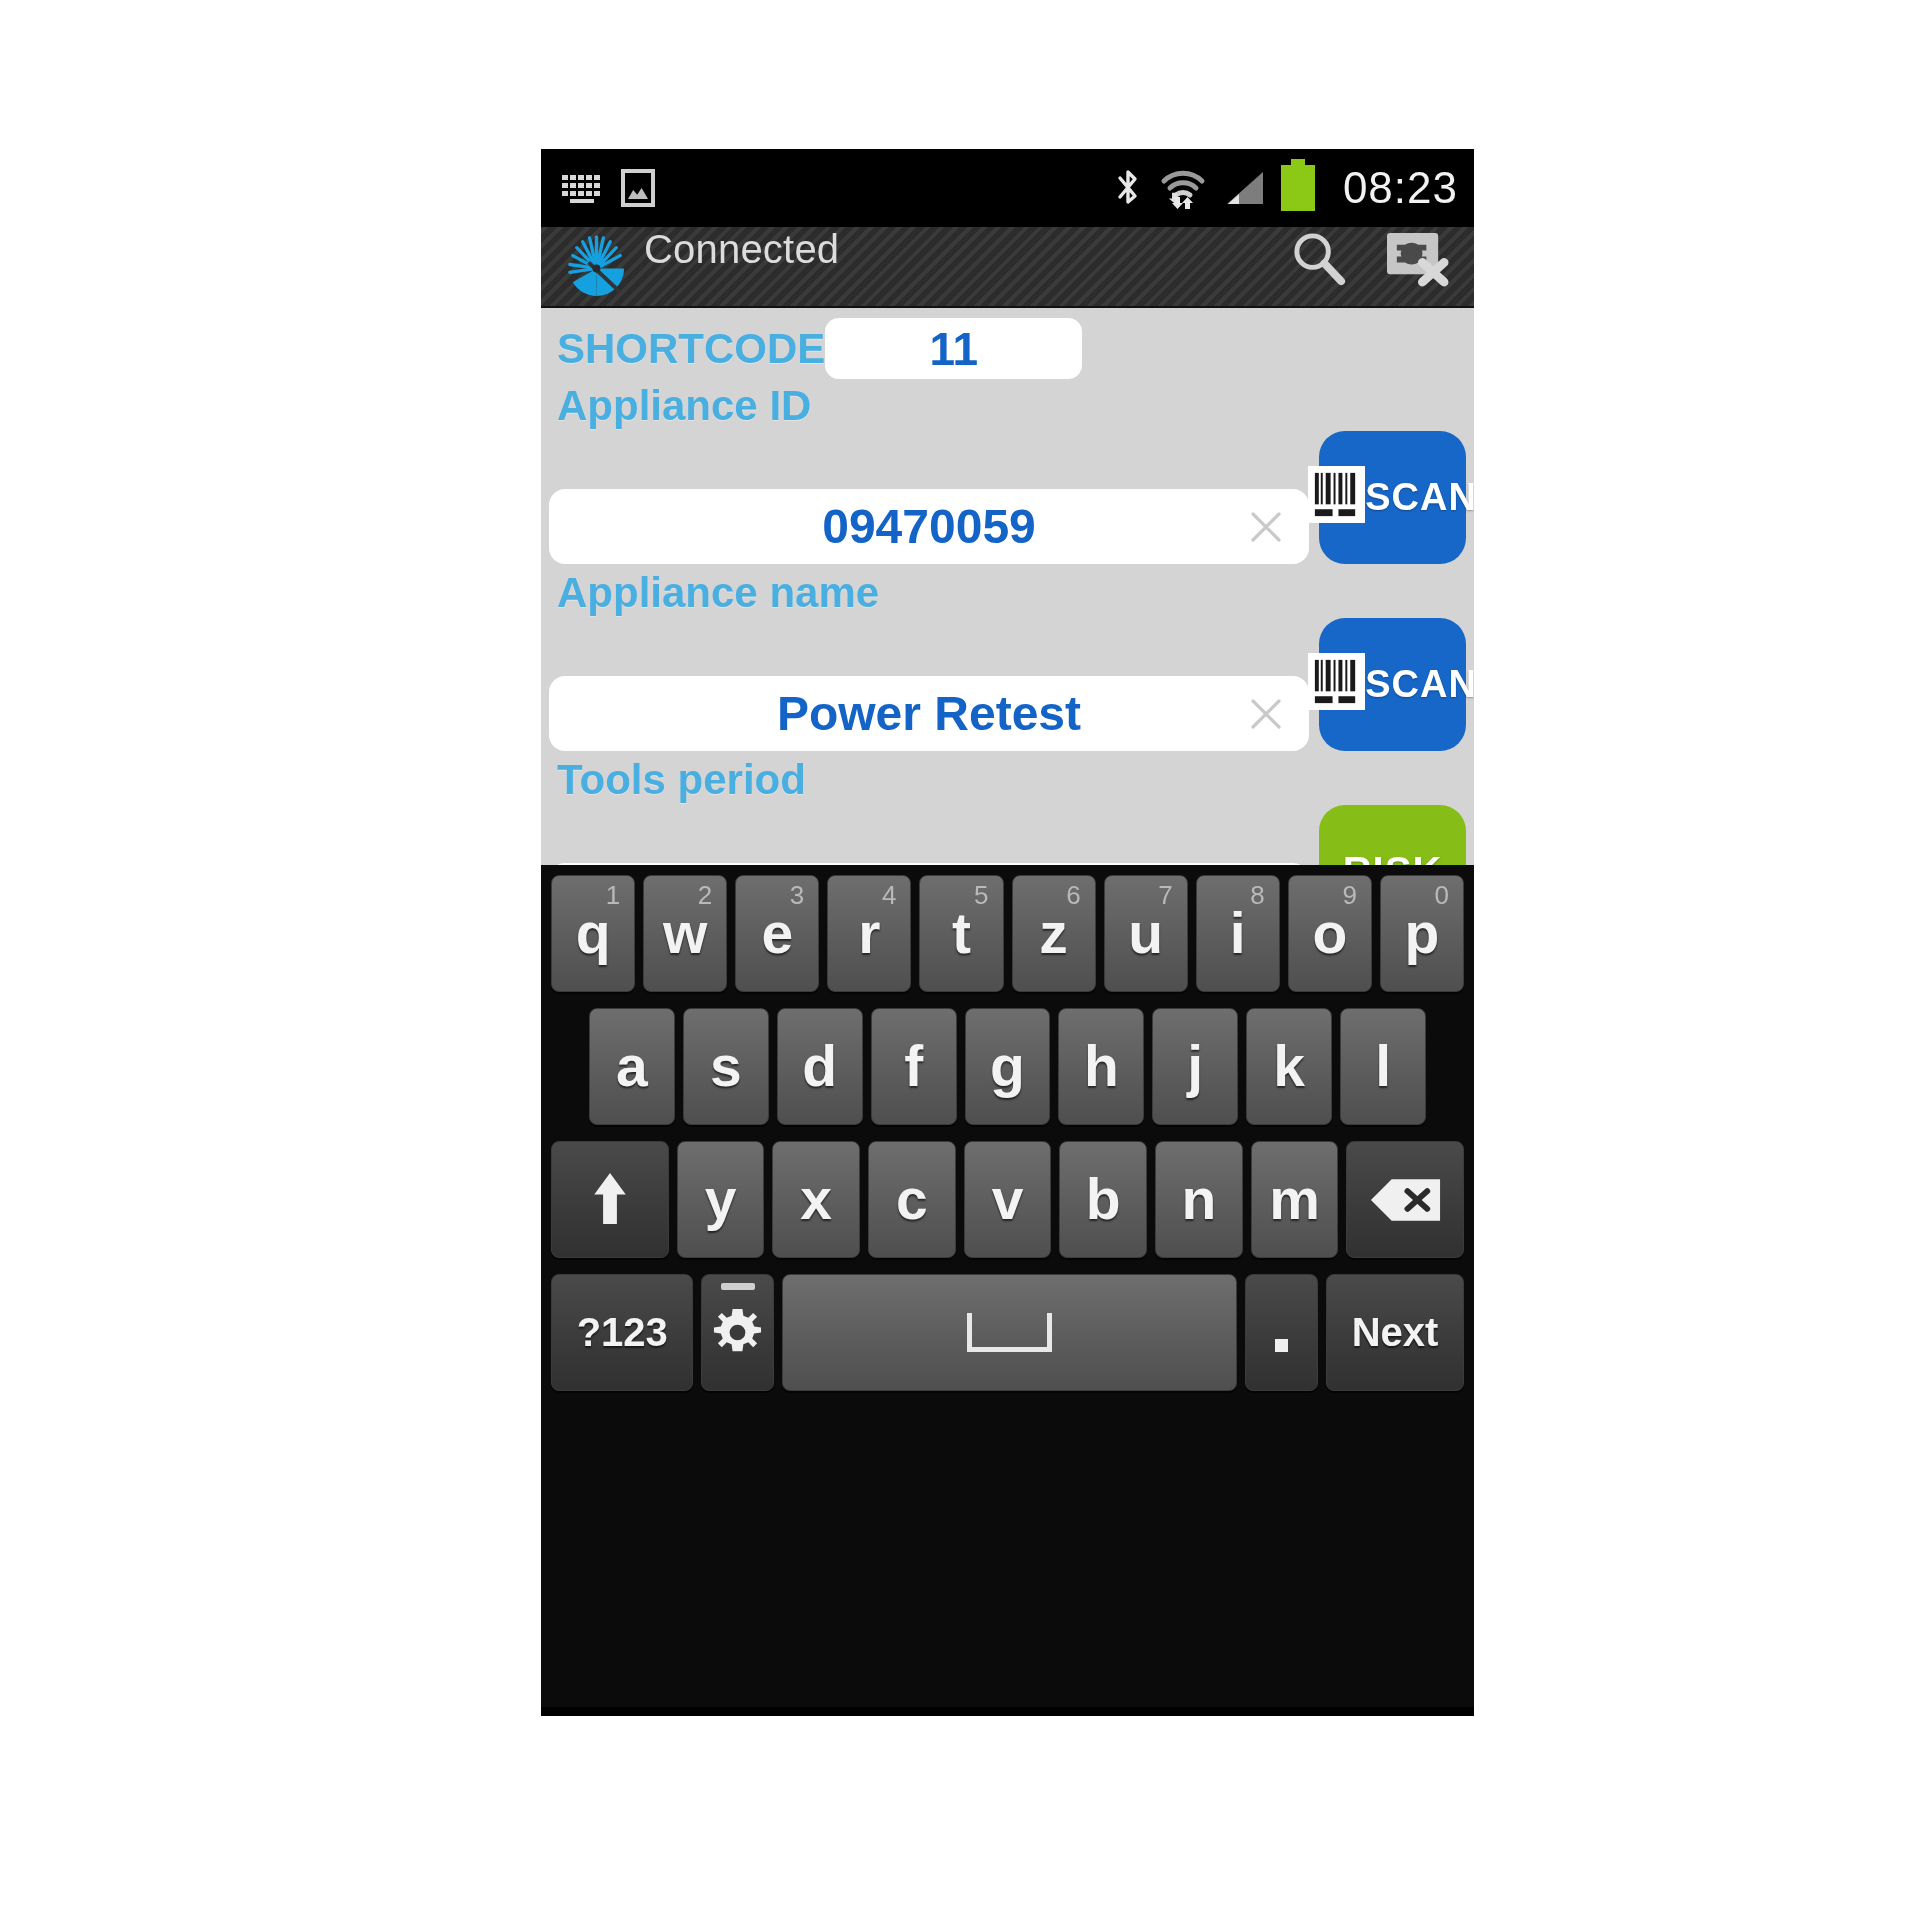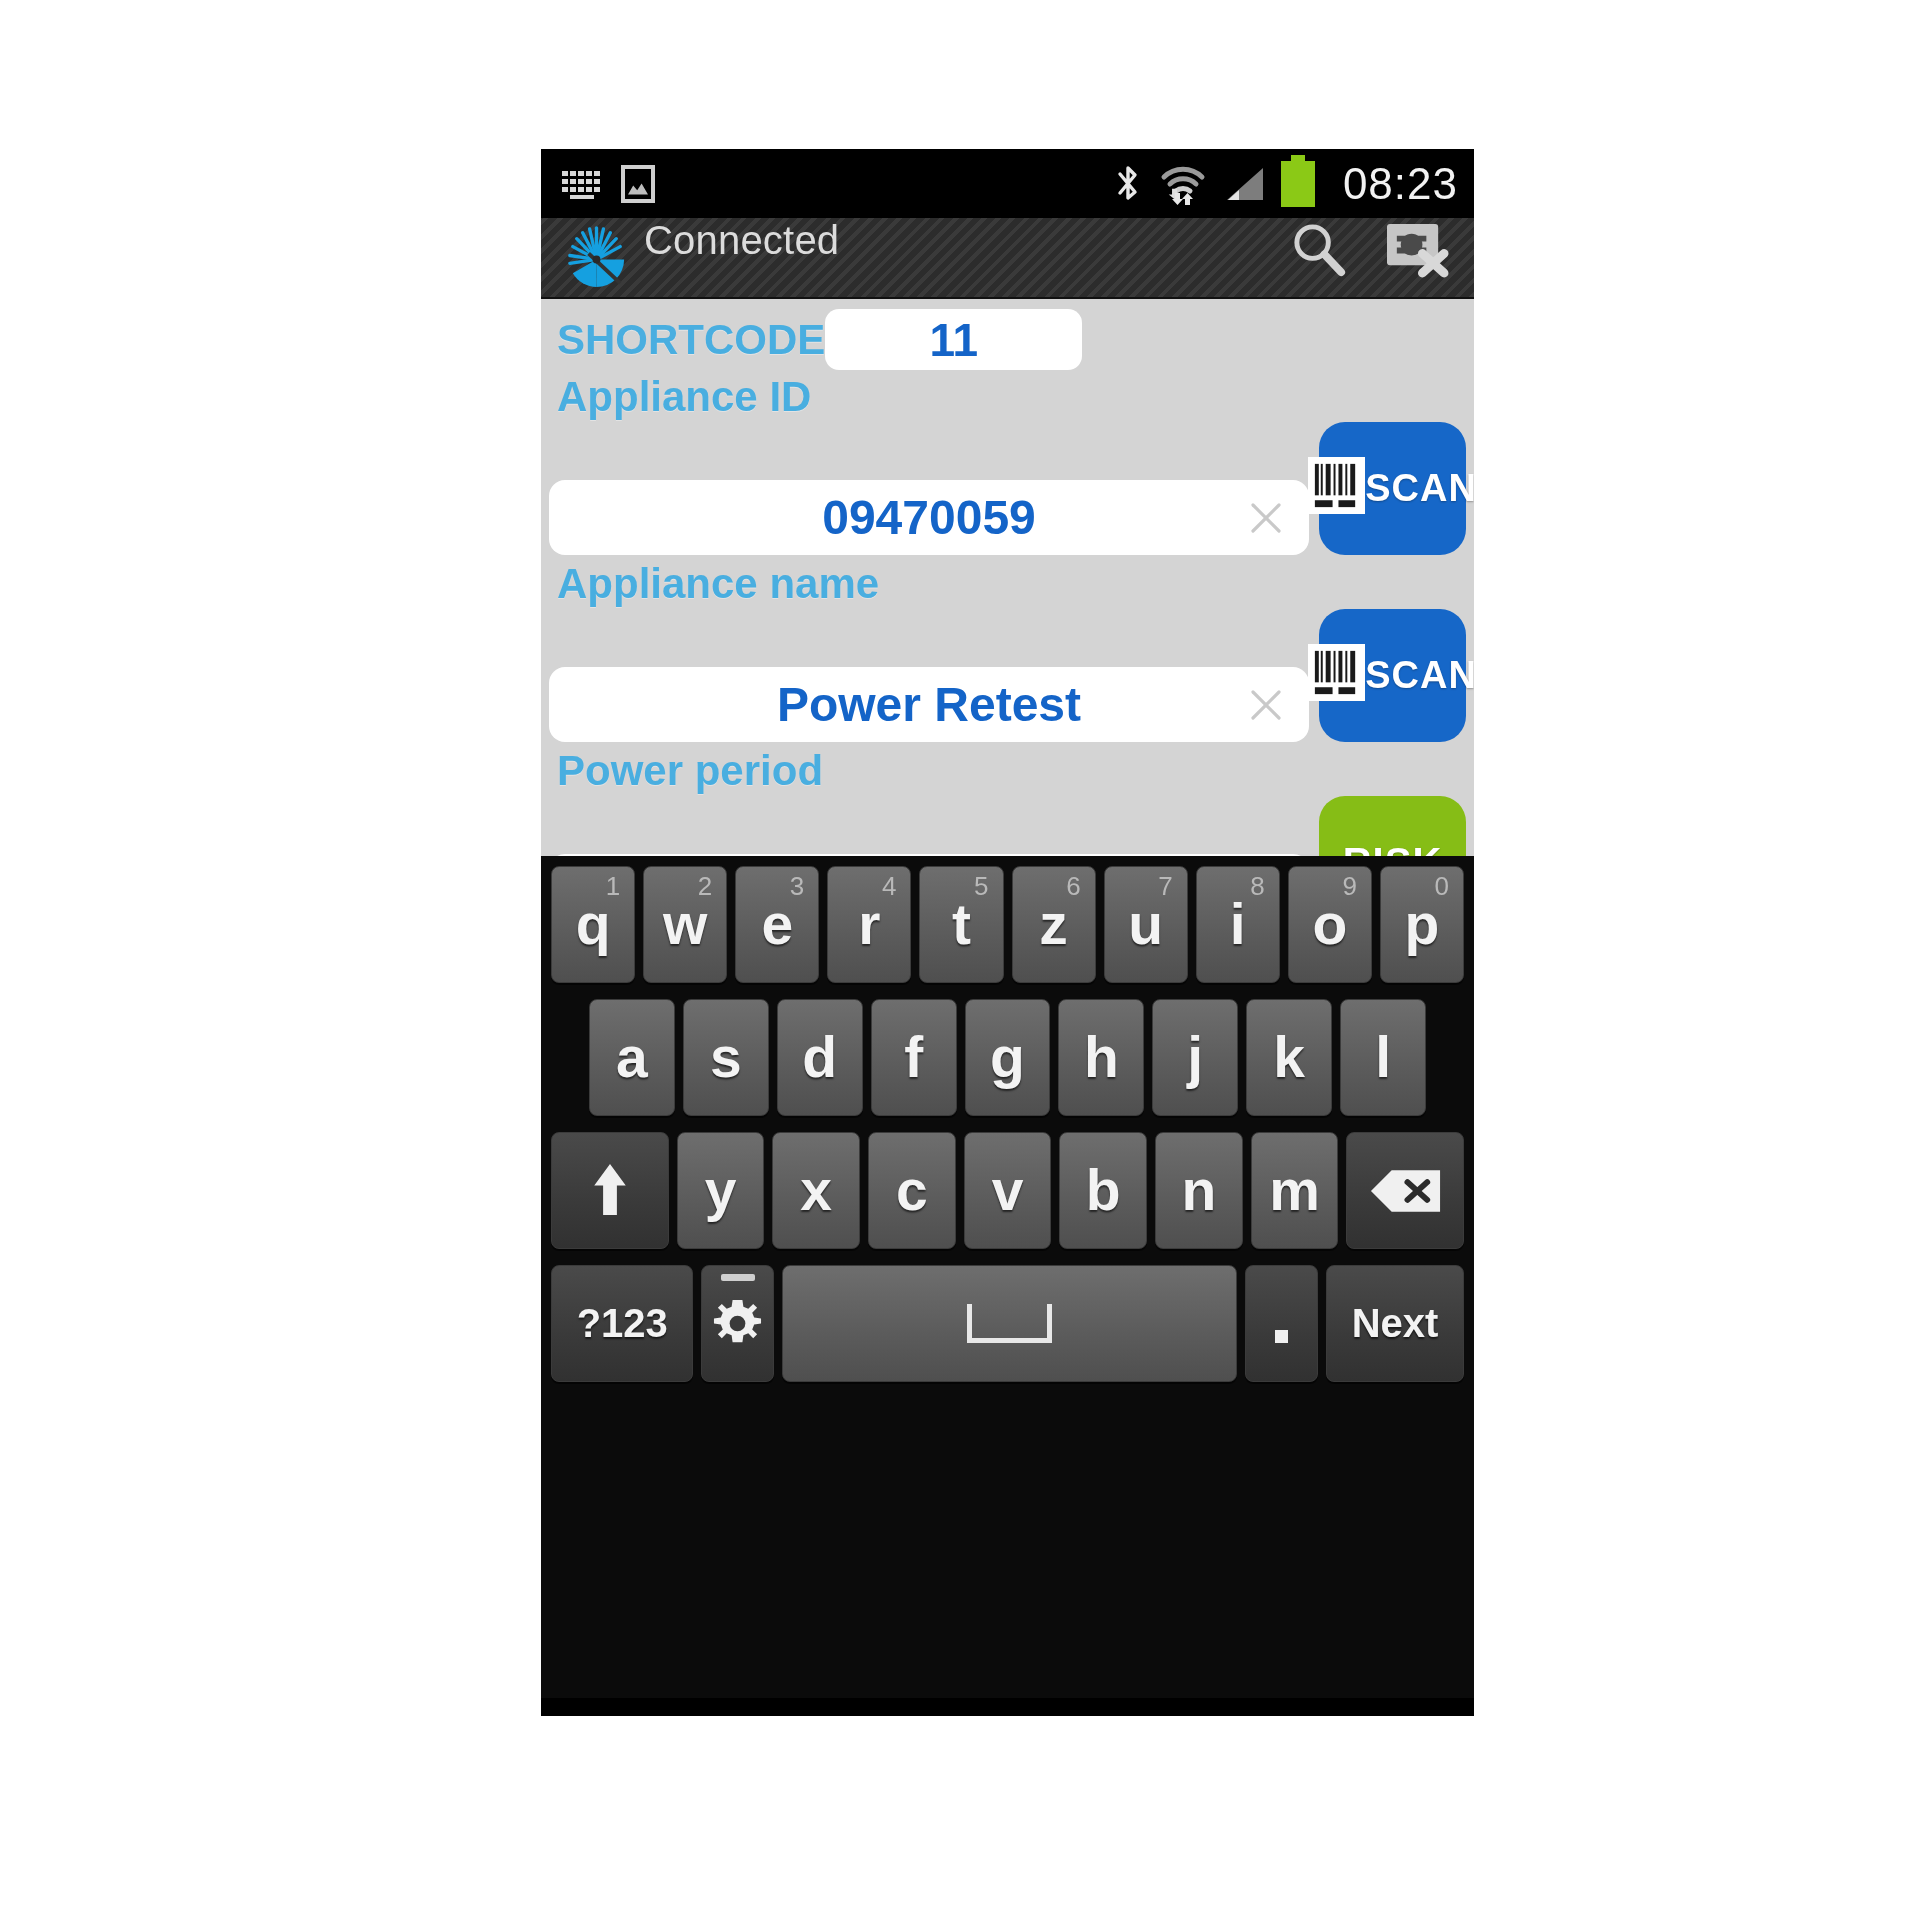--- a/index.html
+++ b/index.html
@@ -26,21 +26,21 @@
     top: 149px;
     width: 933px;
     height: 1567px;
     background: #000;
     overflow: hidden;
   }
 
   
   .statusbar {
     position: relative;
-    height: 69px;
+    height: 78px;
     background: #000000;
     display: flex;
     align-items: center;
     padding: 0 16px 0 20px;
     box-sizing: border-box;
   }
   .sb-left { display: flex; align-items: center; gap: 14px; }
   .sb-spacer { flex: 1 1 auto; }
   .sb-right { display: flex; align-items: center; gap: 16px; }
   .sb-time {
@@ -479,21 +479,21 @@
                   <rect x="31" y="44" width="17" height="7"></rect>
                 </g>
               </svg>
             </span>
             <span class="lbl">SCAN</span>
           </div>
         </div>
       </div>
 
       <div class="row" style="margin-top:8px;">
-        <div class="field-label">Power period</div>
+        <div class="field-label">Tools period</div>
         <div class="input-line">
           <div class="textfield">
             <span class="val">1</span>
             <span class="clear-x">
               <svg viewBox="0 0 34 34" width="34" height="34">
                 <g stroke="#8a8a8a" stroke-width="3.2" stroke-linecap="round">
                   <line x1="4" y1="4" x2="30" y2="30"></line>
                   <line x1="30" y1="4" x2="4" y2="30"></line>
                 </g>
               </svg>

